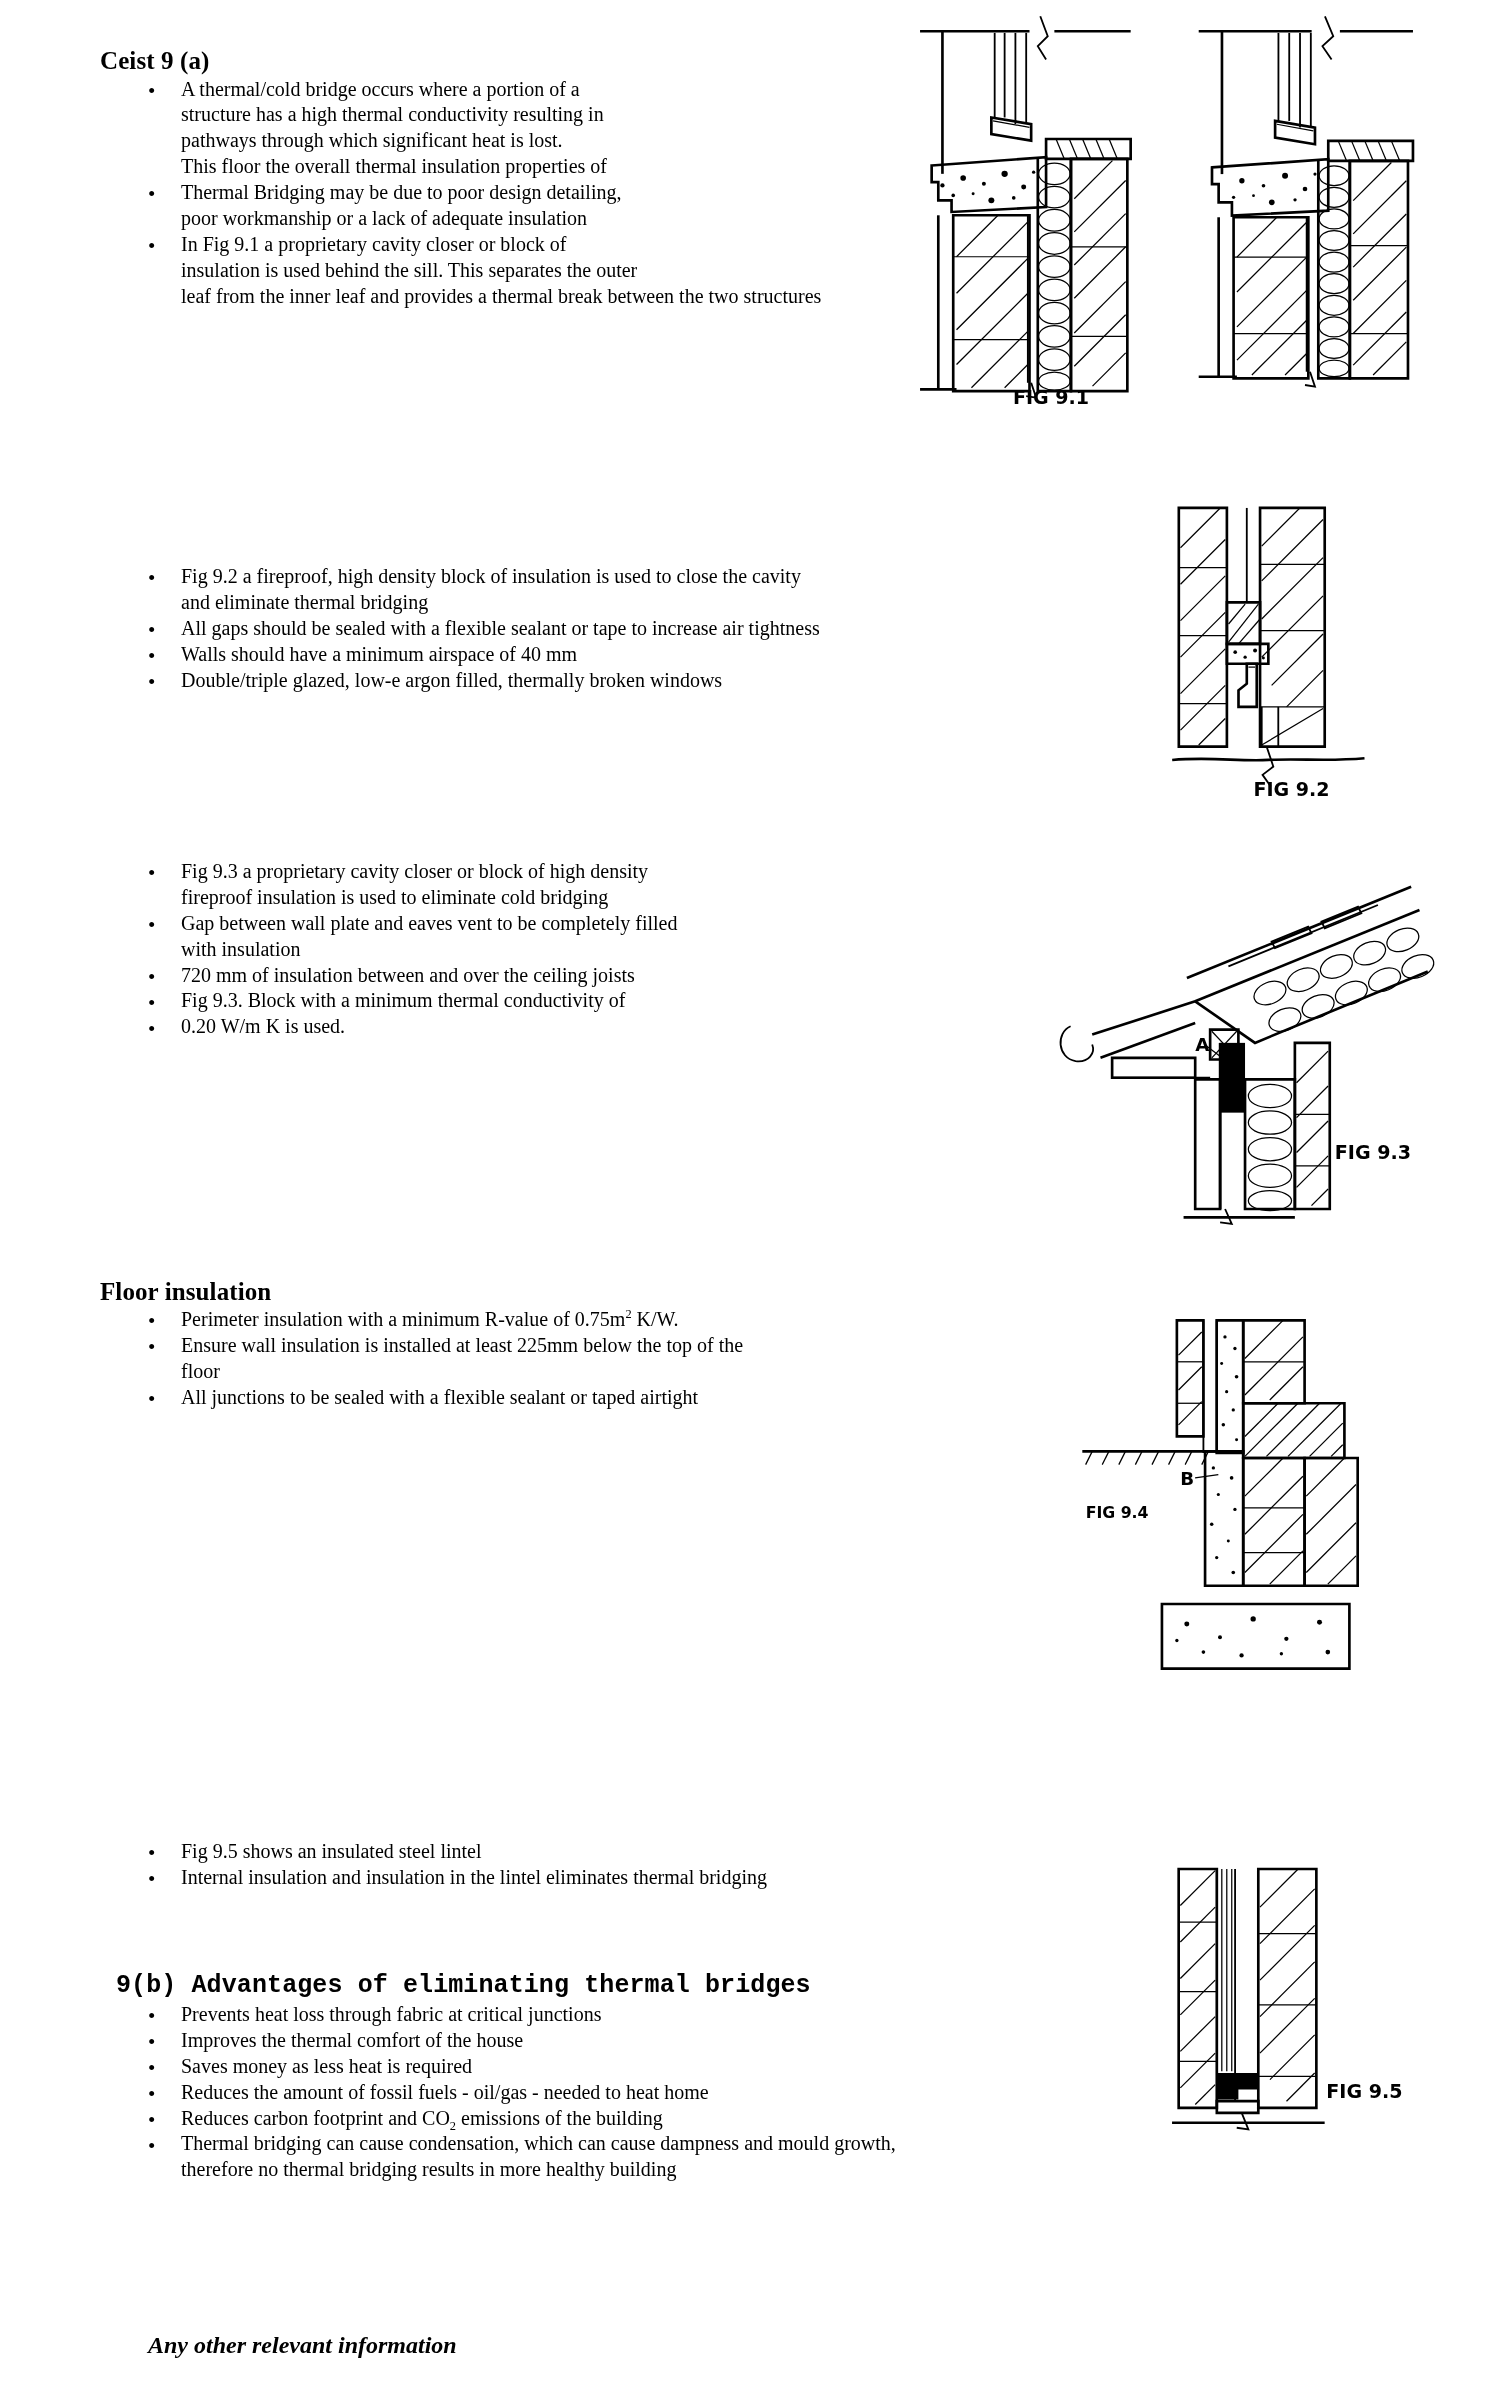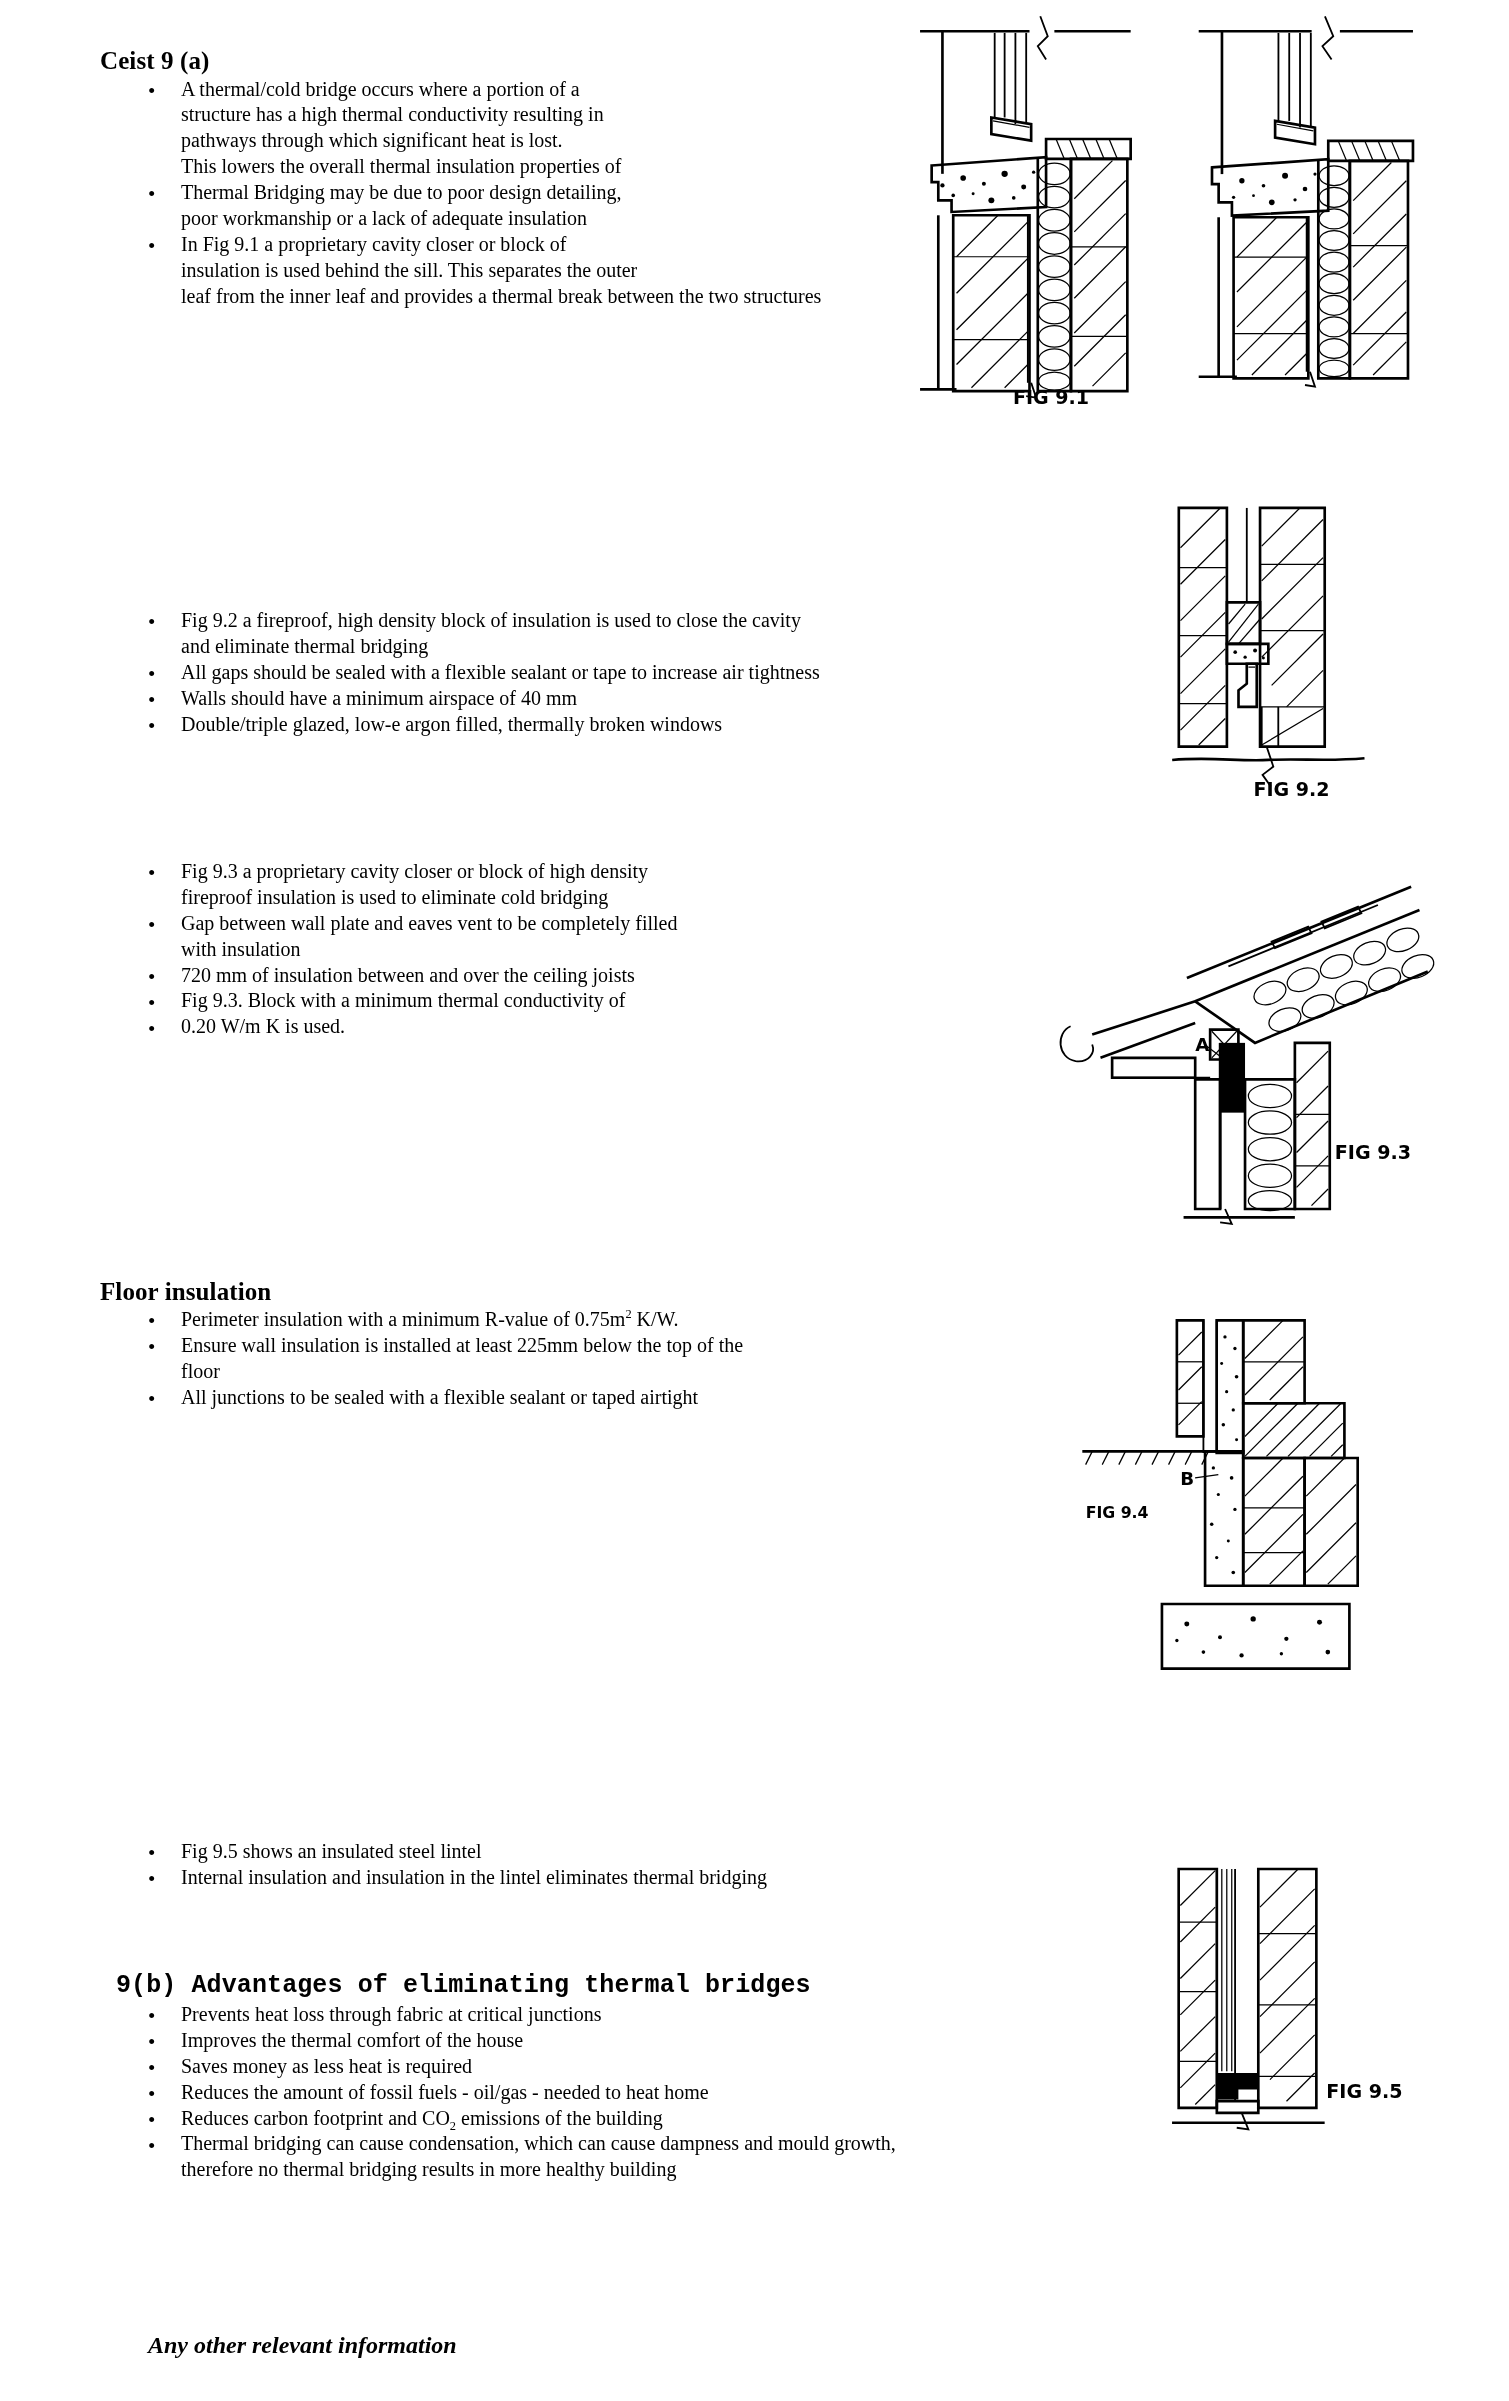--- a/index.html
+++ b/index.html
@@ -54,21 +54,21 @@
   li .cont {
     display: block;
   }
   sup { font-size: 0.62em; vertical-align: super; line-height: 0; }
   sub { font-size: 0.62em; vertical-align: sub;  line-height: 0; }
 
   
   .blk { position: absolute; }
 
   #blk-intro     { left: 100px; top:  46px; width: 1079px; }
-  #blk-g2        { left: 100px; top: 564px; width: 1096px; margin-top: 44px; }
+  #blk-g2        { left: 100px; top: 564px; width: 1096px; }
   #blk-g3        { left: 100px; top:859px; width: 955px; }
   #blk-floor-h   { left: 100px; top:1277px; width: 996px; }
   #blk-g4        { left: 100px; top:1307px; width: 996px; }
   #blk-g5        { left: 100px; top:1839px; width: 996px; }
   #blk-9b-h      { left: 116px; top:1971px; width: 996px; font-family: Liberation Mono, monospace; }
   #blk-g6        { left: 100px; top:2002px; width: 1162px; }
   #blk-footer    { left: 100px; top:2331px; width: 830px; }
 
   
   .fig { position: absolute; }
@@ -109,21 +109,21 @@
 
 <div class="page">
 
   <div class="blk" id="blk-intro">
     <div class="heading">Ceist 9 (a)</div>
     <ul class="bullets">
       <li>
         <span class="cont">A thermal/cold bridge occurs where a portion of a</span>
         <span class="cont">structure has a high thermal conductivity resulting in</span>
         <span class="cont">pathways through which significant heat is lost.</span>
-        <span class="cont">This lowers the overall thermal insulation properties of</span>
+        <span class="cont">This floor the overall thermal insulation properties of</span>
       </li>
       <li>
         <span class="cont">Thermal Bridging may be due to poor design detailing,</span>
         <span class="cont">poor workmanship or a lack of adequate insulation</span>
       </li>
       <li>
         <span class="cont">In Fig 9.1 a proprietary cavity closer or block of</span>
         <span class="cont">insulation is used behind the sill. This separates the outer</span>
         <span class="cont">leaf from the inner leaf and provides a thermal break between the two structures</span>
       </li>

